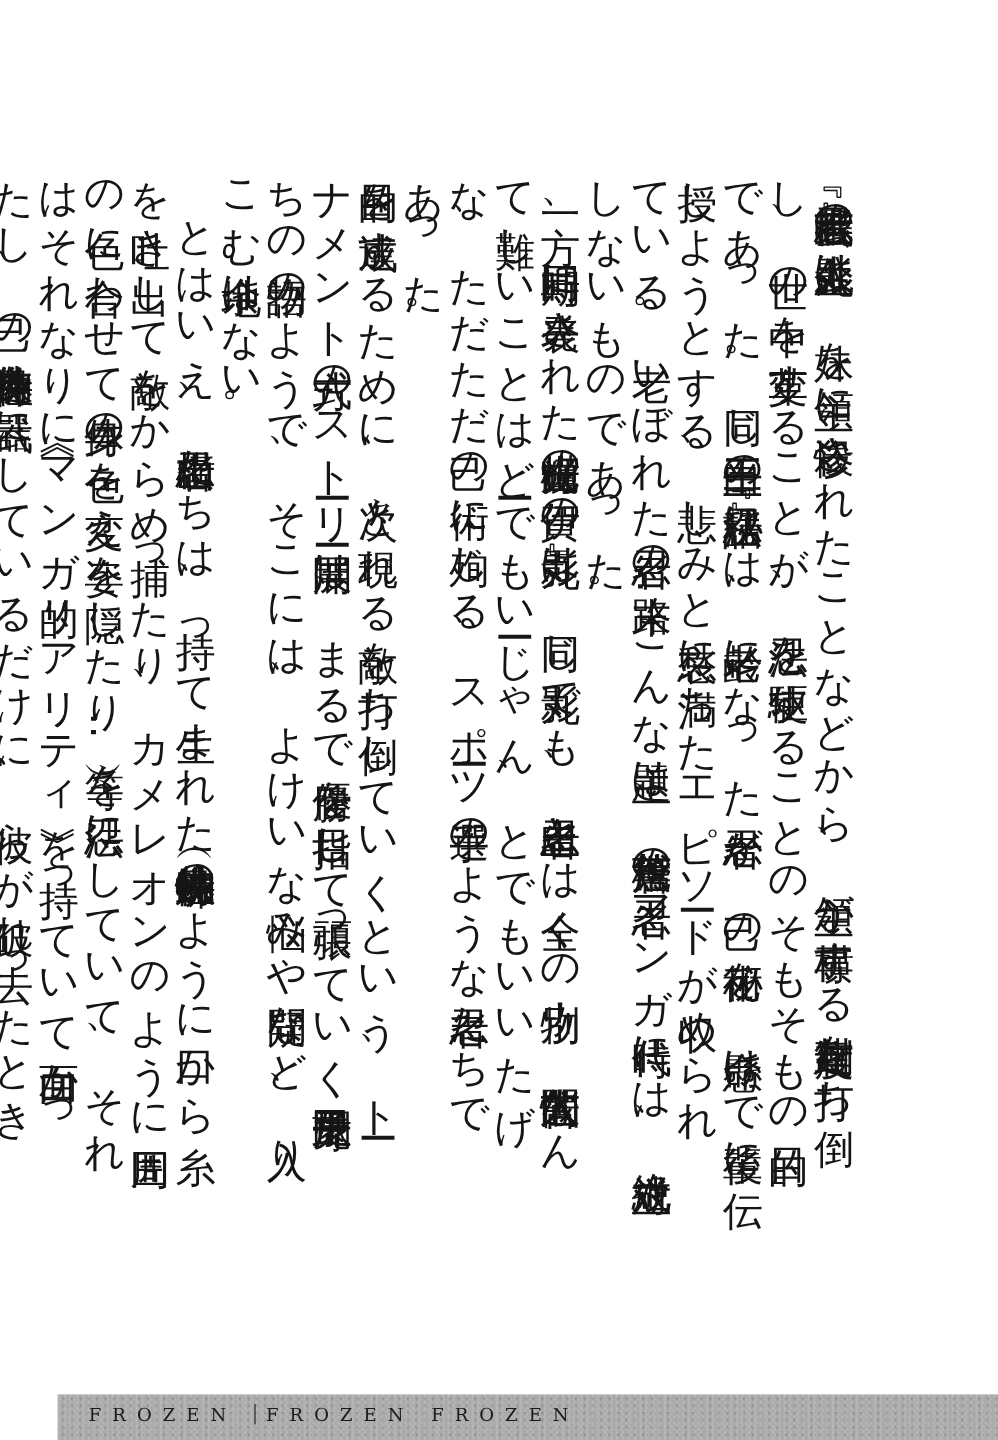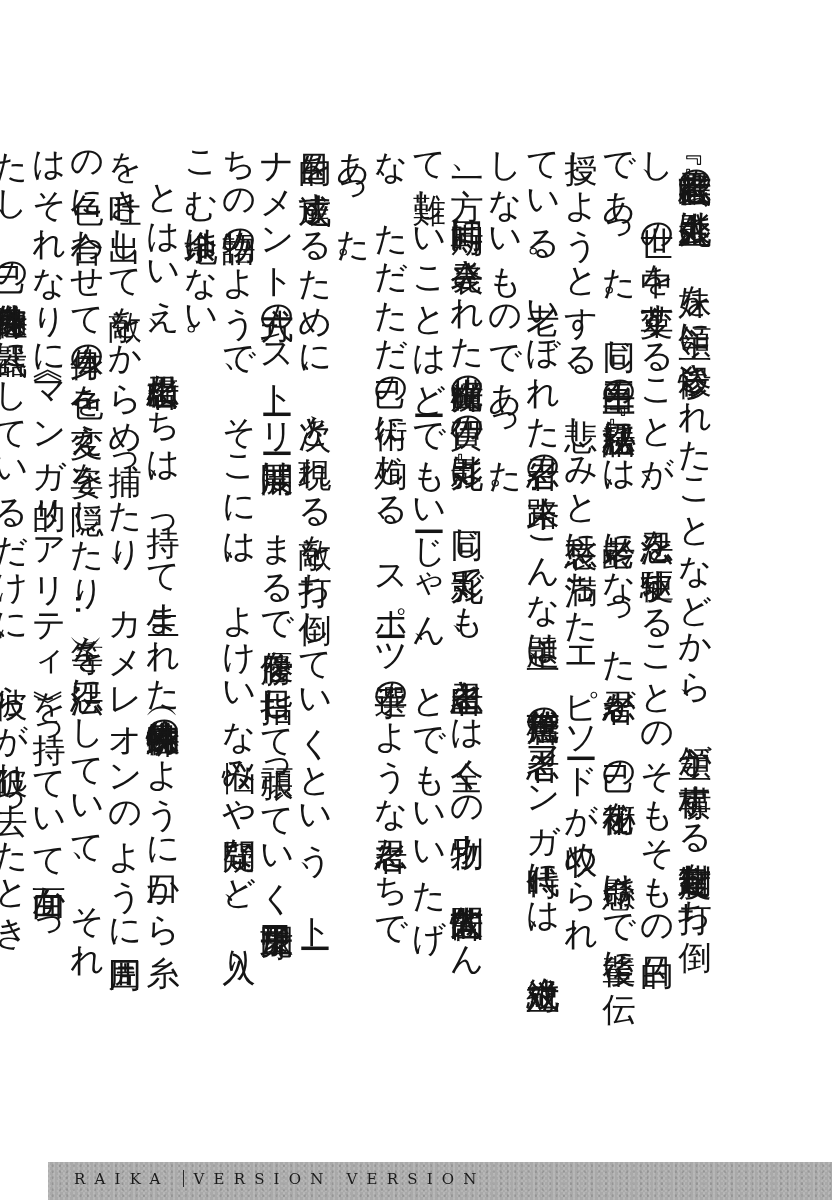--- a/index.html
+++ b/index.html
@@ -83,16 +83,16 @@
 <div class="page">
 
   <div class="text-block">
     <p class="para first">『忍者武芸帳』の主人公影丸は、妹を領主に惨殺されたことなどから、領主が専横する封建制度を打ち倒し、世の中を変革することが、忍法を駆使することのそもそもの目的であった。同じ白土三平の『忍法秘話』には、老齢になった忍者が、己の秘術を、命懸けで後輩に伝授しようとする、悲しみと哀愁に満ちたエピソードが収められている。老いぼれた忍者の末路‥こんな主題は、荒唐無稽の忍者マンガ時代には、絶対成立しないものであった。</p>
     <p class="para">一方、同時期に発表された横山光輝の『伊賀の影丸』は、同じ影丸でも、白土忍者とは全くの別物！　人間的苦悩なんて難しいことはどーでもいーじゃん、とでもいいたげな、ただただ己の術に殉じる、スポーツ選手のような忍者たちであった。</p>
     <p class="para noindent">目的を達成するために、次々と現れる敵を打ち倒していくという、トーナメント方式のストーリー展開は、まるで優勝を目指して頑張っていく甲子園球児たちの物語のようで、そこには、よけいな悩みや疑問など、入りこむ余地はない。</p>
     <p class="para">とはいえ、横山忍者たちは、持って生まれた身体的特殊性（蜘蛛のように口から糸を吐き出して敵をからめ捕ったり、カメレオンのように周囲の色に合わせて身体の色を変え姿を隠したり‥等々）を忍法にしていて、それはそれなりに《マンガ的リアリティ》を持っていて面白かったし、己の身体的特殊性を武器にしているだけに、彼らが破れ去ったとき</p>
   </div>
 
   <div class="footer-band">
-    <div class="footer-text"><span>RAIKA</span> <span class="footer-sep"></span><span>VERSION VERSION</span></div>
+    <div class="footer-text"><span>FROZEN</span> <span class="footer-sep"></span><span>FROZEN FROZEN</span></div>
   </div>
 
 </div>
 
 </body></html>

